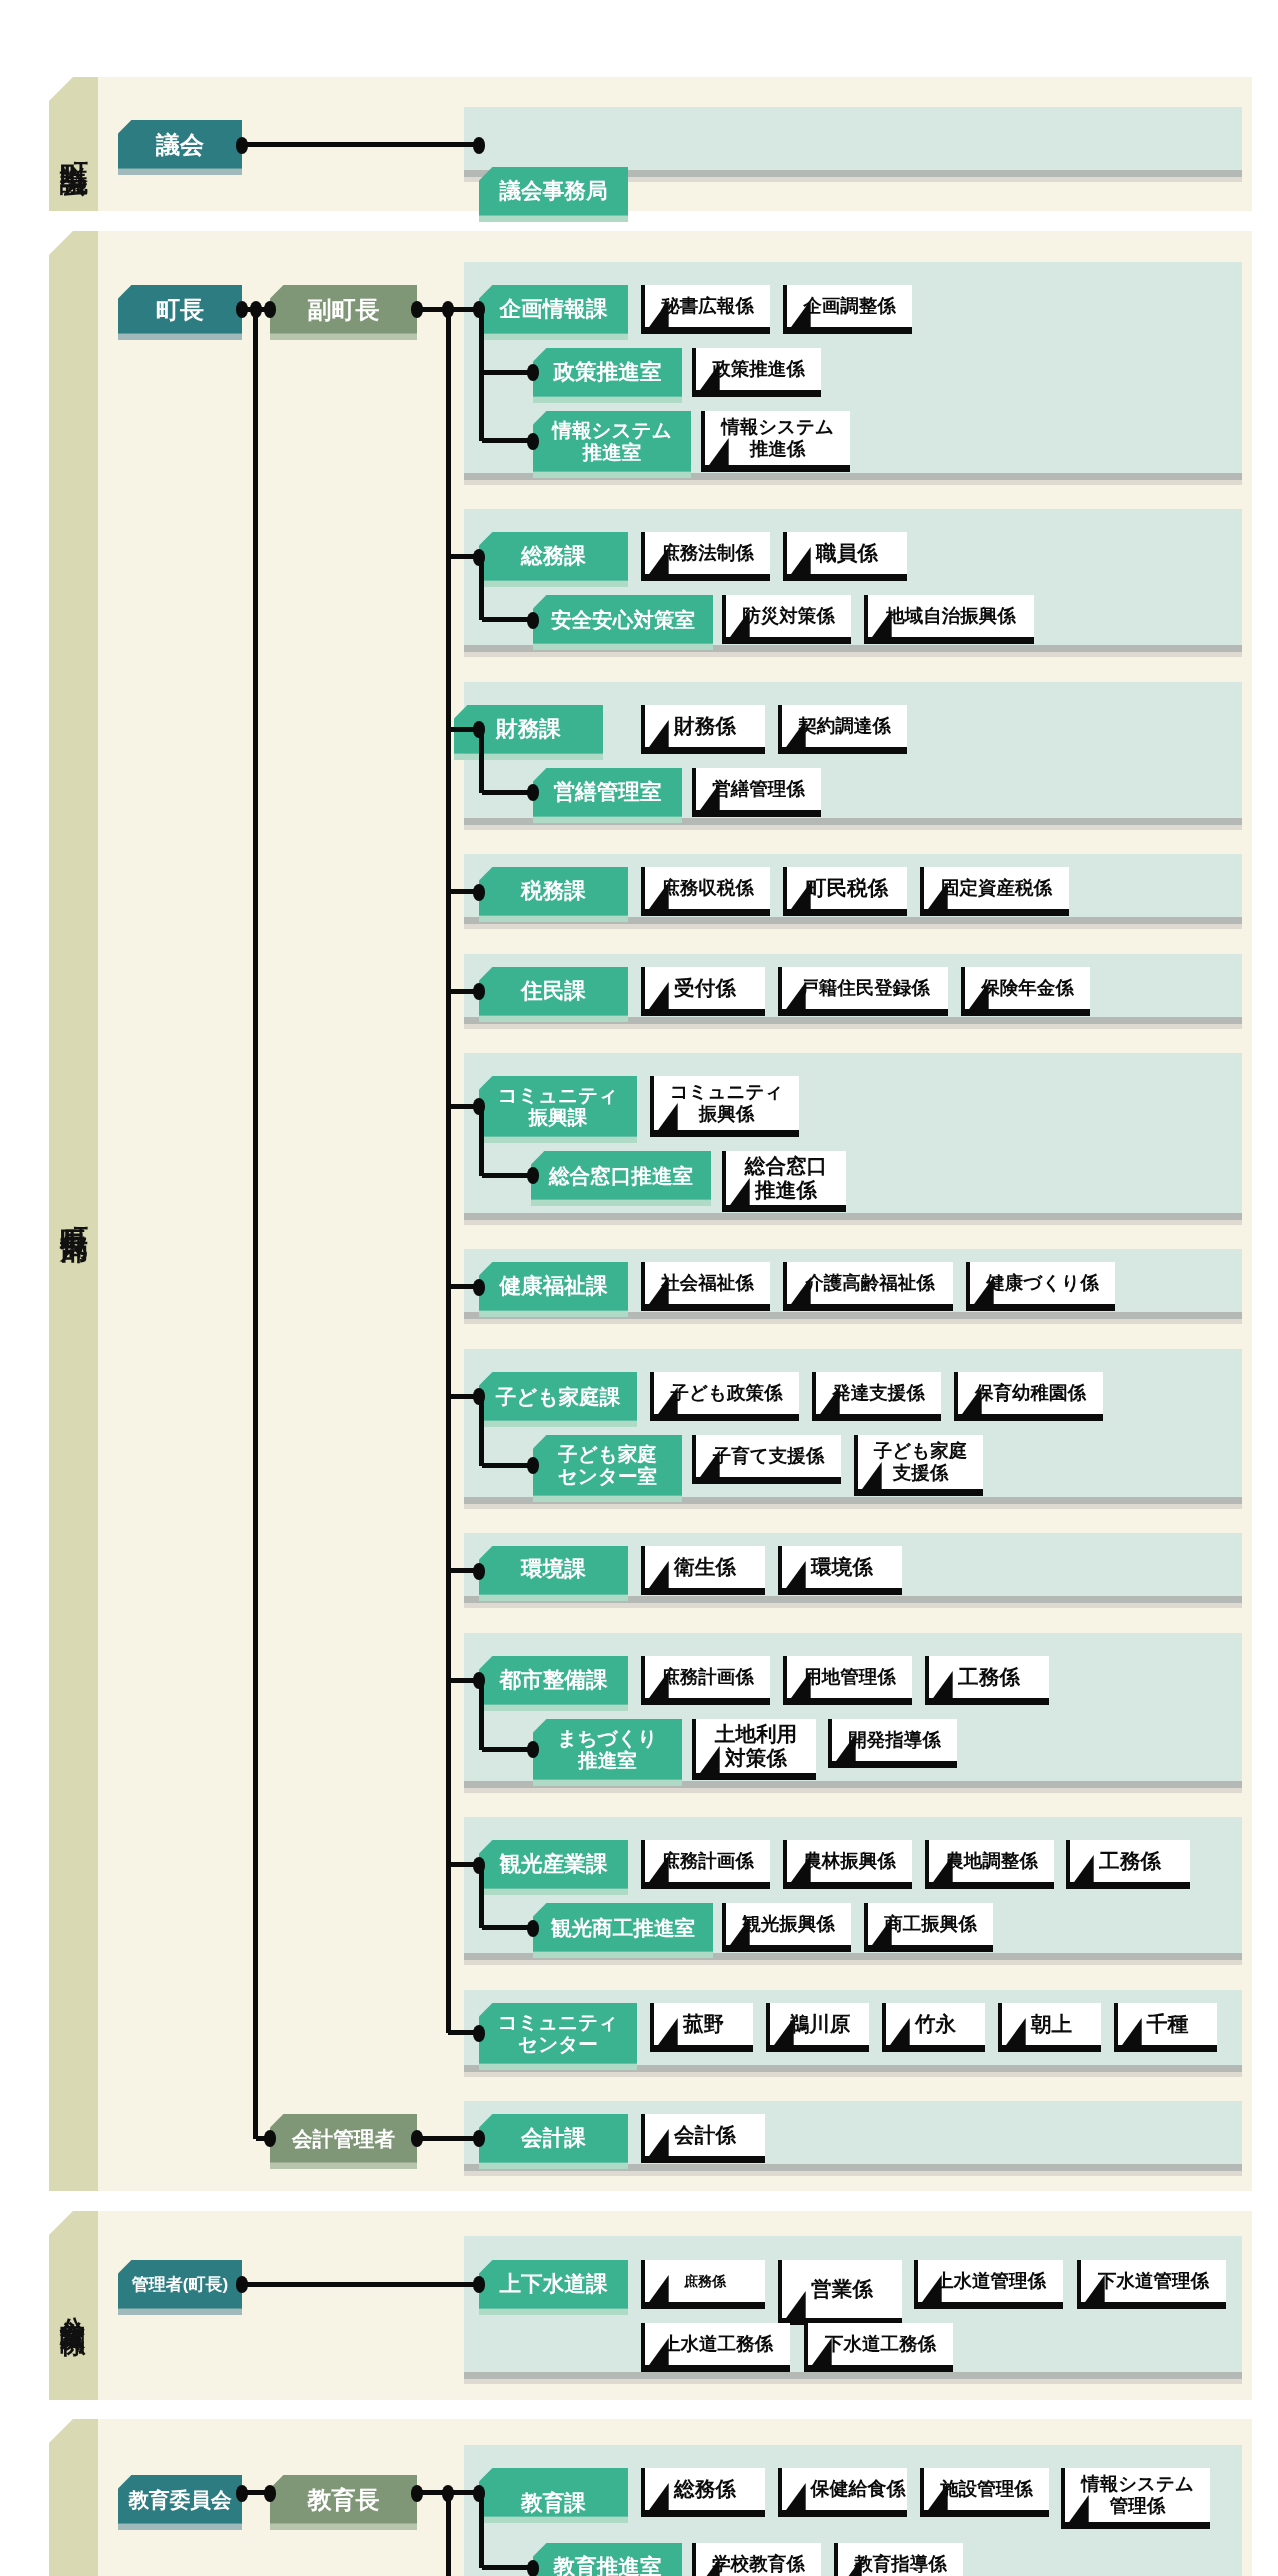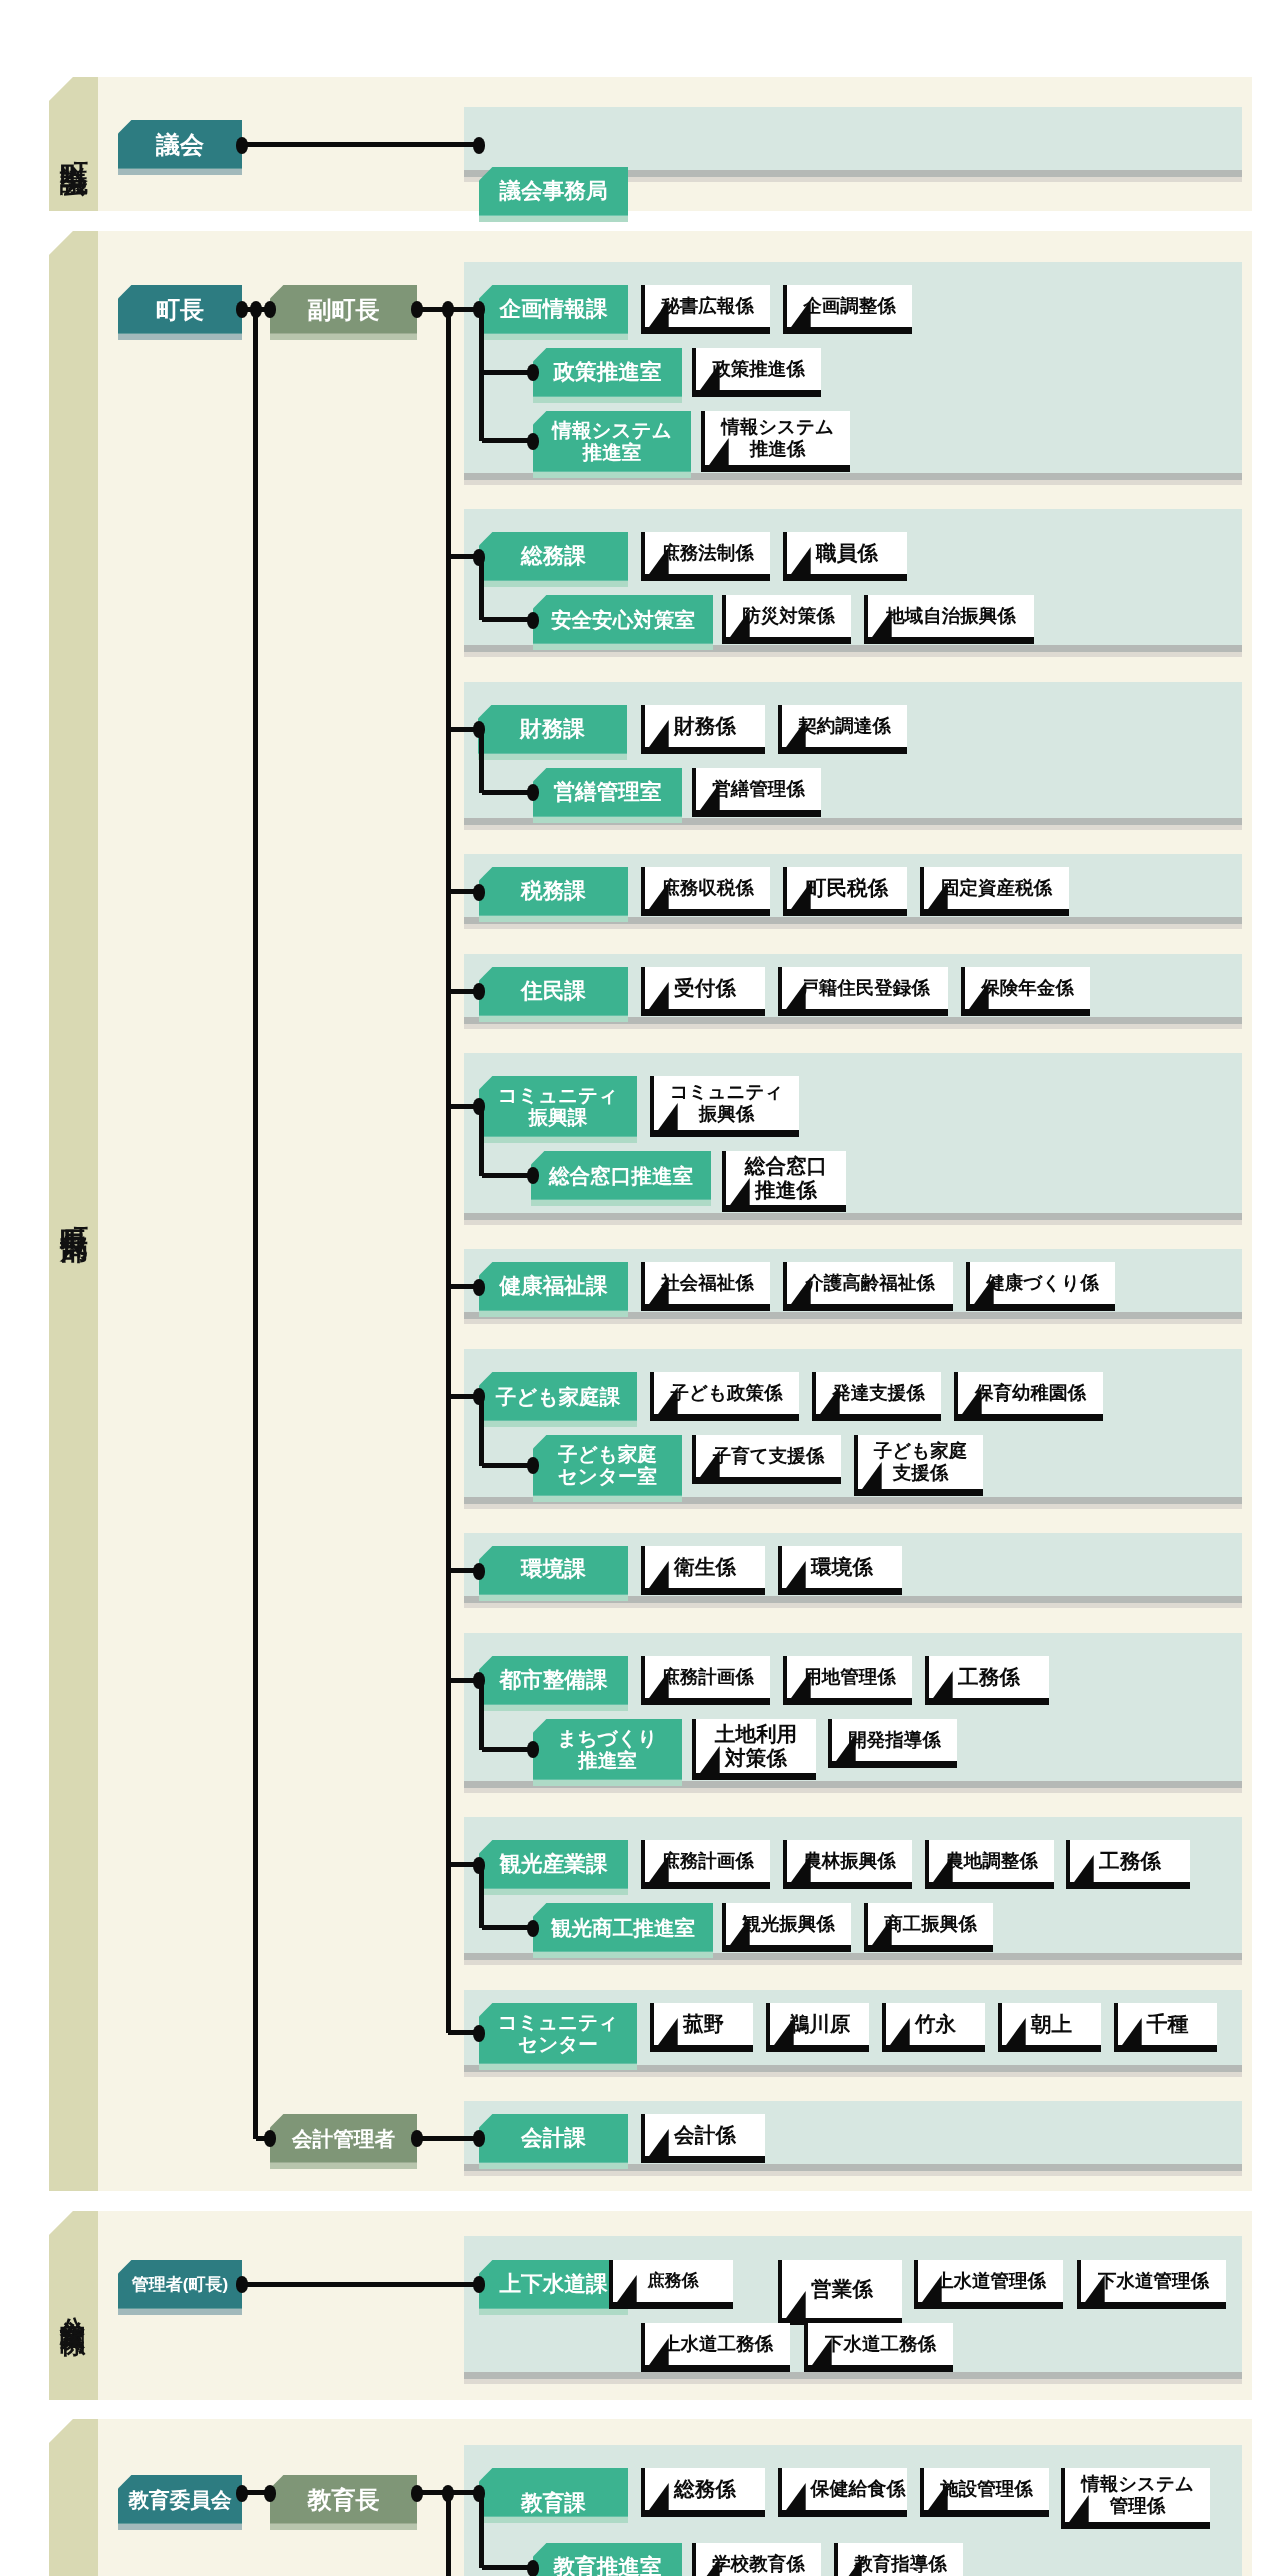--- a/index.html
+++ b/index.html
@@ -93,21 +93,21 @@
     <div class="wbox" style="left: 783px; top: 532px; width: 124px; height: 49px; font-size: 20.6px;"><div class="tri"></div><span style="position: relative;">職員係</span></div>
     <div class="obox green" style="left: 533px; top: 595px; width: 180px; height: 55px;">
       <div class="main"><span style="font-size: 20.6px;">安全安心対策室</span></div>
       <div class="bstrip"></div>
     </div>
     <div class="wbox" style="left: 722px; top: 595px; width: 129px; height: 49px; font-size: 18.5px;"><div class="tri"></div><span style="position: relative;">防災対策係</span></div>
     <div class="wbox" style="left: 864px; top: 595px; width: 170px; height: 49px; font-size: 18.5px;"><div class="tri"></div><span style="position: relative;">地域自治振興係</span></div>
     <div class="panel" style="left: 464px; top: 682px; width: 778px; height: 148px;">
       <div class="pstrip"></div>
     </div>
-    <div class="obox green" style="left: 478px; top: 705px; width: 149px; height: 55px;">
+    <div class="obox green" style="left: 454px; top: 705px; width: 149px; height: 55px;">
       <div class="main"><span style="font-size: 21.6px;">財務課</span></div>
       <div class="bstrip"></div>
     </div>
     <div class="wbox" style="left: 641px; top: 705px; width: 124px; height: 49px; font-size: 20.6px;"><div class="tri"></div><span style="position: relative;">財務係</span></div>
     <div class="wbox" style="left: 778px; top: 705px; width: 129px; height: 49px; font-size: 18.5px;"><div class="tri"></div><span style="position: relative;">契約調達係</span></div>
     <div class="obox green" style="left: 533px; top: 768px; width: 149px; height: 55px;">
       <div class="main"><span style="font-size: 21.6px;">営繕管理室</span></div>
       <div class="bstrip"></div>
     </div>
     <div class="wbox" style="left: 692px; top: 768px; width: 129px; height: 49px; font-size: 18.5px;"><div class="tri"></div><span style="position: relative;">営繕管理係</span></div>
@@ -317,21 +317,21 @@
         <div class="vlabel" style="font-size: 25px;">公営企業関係</div>
       </div>
     </div>
     <div class="panel" style="left: 464px; top: 2236px; width: 778px; height: 148px;">
       <div class="pstrip"></div>
     </div>
     <div class="obox green" style="left: 479px; top: 2260px; width: 149px; height: 55px;">
       <div class="main"><span style="font-size: 21.6px;">上下水道課</span></div>
       <div class="bstrip"></div>
     </div>
-    <div class="wbox" style="left: 609px; top: 2260px; width: 124px; height: 49px; font-size: 17px;"><div class="tri"></div><span style="position: relative;">庶務係</span></div>
+    <div class="wbox" style="left: 641px; top: 2260px; width: 124px; height: 49px; font-size: 14px;"><div class="tri"></div><span style="position: relative;">庶務係</span></div>
     <div class="wbox" style="left: 778px; top: 2260px; width: 124px; height: 65px; font-size: 20.6px;"><div class="tri"></div><span style="position: relative;">営業係</span></div>
     <div class="wbox" style="left: 914px; top: 2260px; width: 149px; height: 49px; font-size: 18.5px;"><div class="tri"></div><span style="position: relative;">上水道管理係</span></div>
     <div class="wbox" style="left: 1077px; top: 2260px; width: 149px; height: 49px; font-size: 18.5px;"><div class="tri"></div><span style="position: relative;">下水道管理係</span></div>
     <div class="wbox" style="left: 641px; top: 2323px; width: 149px; height: 49px; font-size: 18.5px;"><div class="tri"></div><span style="position: relative;">上水道工務係</span></div>
     <div class="wbox" style="left: 804px; top: 2323px; width: 149px; height: 49px; font-size: 18.5px;"><div class="tri"></div><span style="position: relative;">下水道工務係</span></div>
     <div class="obox teal" style="left: 118px; top: 2260px; width: 124px; height: 55px;">
       <div class="main"><span style="font-size: 17px;">管理者(町長)</span></div>
       <div class="bstrip"></div>
     </div>
     <div class="hline" style="left: 242px; top: 2282px; width: 237px;"></div>

